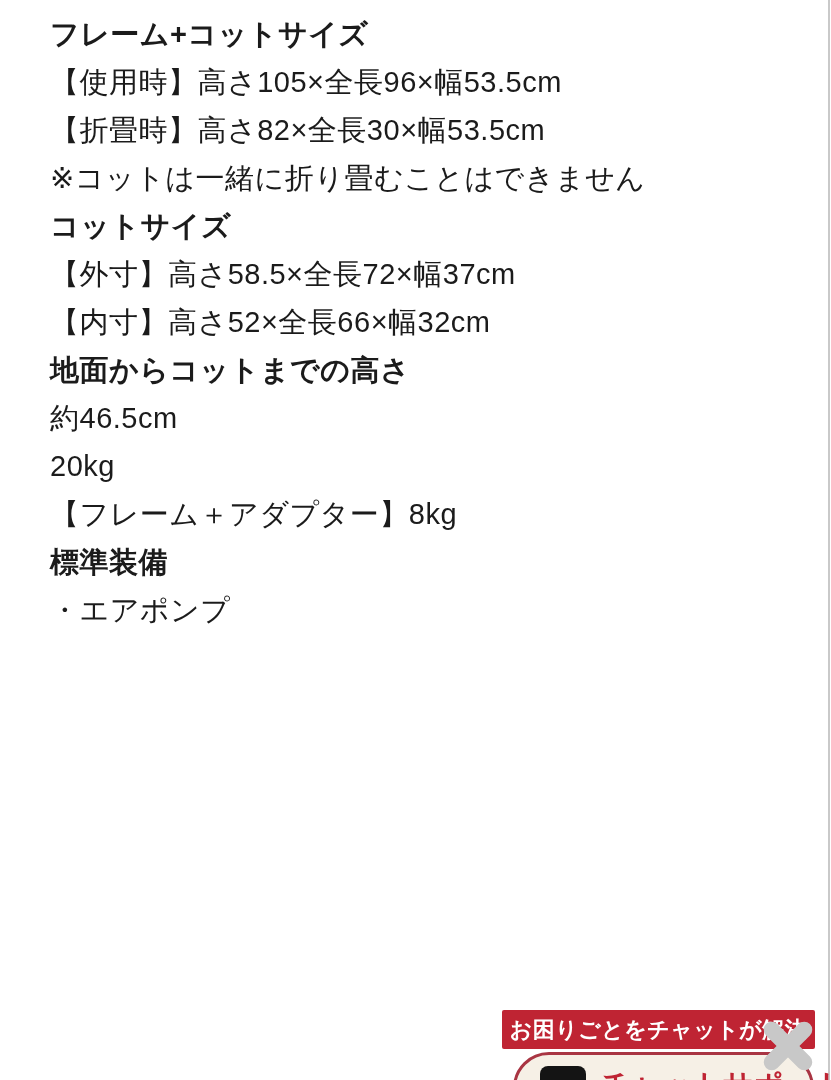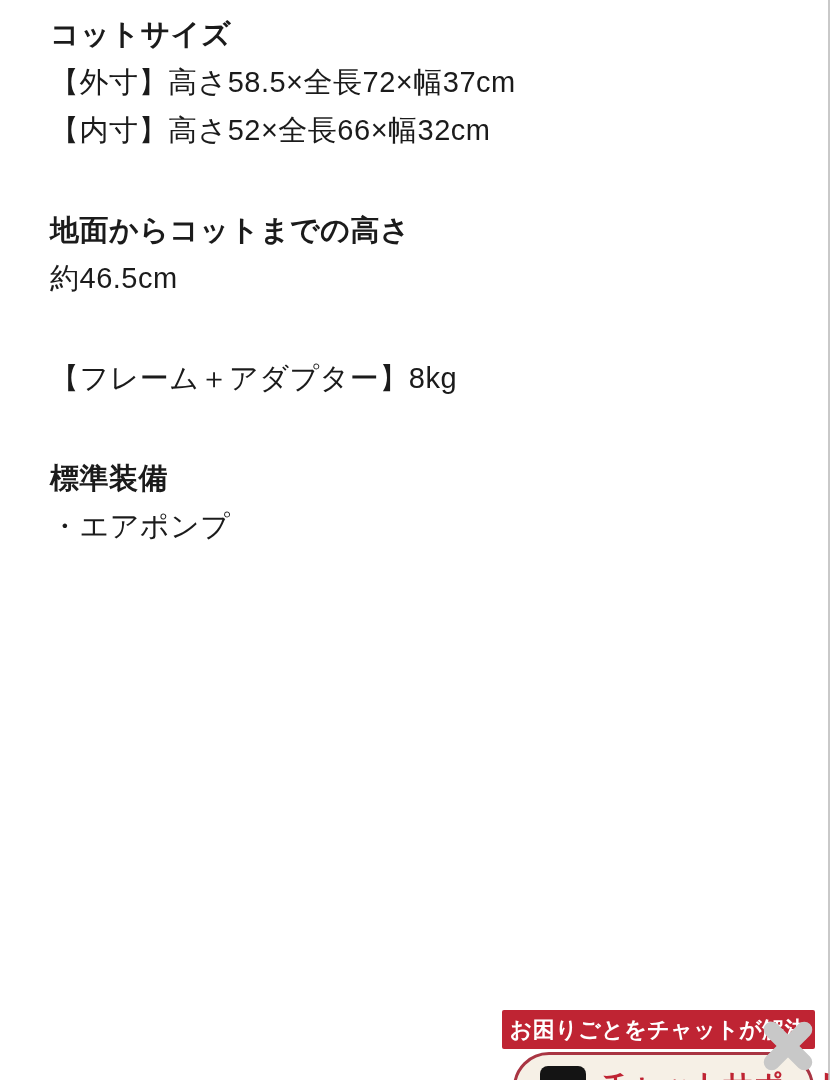--- a/index.html
+++ b/index.html
@@ -28,21 +28,21 @@
     top: 0;
     left: 0;
     width: 781px;
     padding: 10px 0 0 50px;
     color: #1b1b1b;
     font-size: 29px;
     line-height: 48px;
     letter-spacing: 0.5px;
   }
   .spec-section { margin: 0; }
-  .spec-section + .spec-section { margin-top: 52px; }
+  .spec-section + .spec-section { }
   .spec-heading {
     font-weight: 700;
   }
   .spec-line {
     font-weight: 400;
   }
   
   .chat-widget {
     position: absolute;
     left: 0;
@@ -123,29 +123,36 @@
     border-radius: 8px;
   }
   .chat-close::before { transform: translate(-50%, -50%) rotate(45deg); }
   .chat-close::after  { transform: translate(-50%, -50%) rotate(-45deg); }
 </style>
 </head>
 <body>
 
 <div class="specs" id="specs">
     <section class="spec-section">
+      <div class="spec-heading">フレーム+コットサイズ</div>
+      <div class="spec-line">【使用時】高さ105×全長96×幅53.5cm</div>
+      <div class="spec-line">【折畳時】高さ82×全長30×幅53.5cm</div>
+      <div class="spec-line">※コットは一緒に折り畳むことはできません</div>
+    </section>
+    <section class="spec-section">
       <div class="spec-heading">コットサイズ</div>
       <div class="spec-line">【外寸】高さ58.5×全長72×幅37cm</div>
       <div class="spec-line">【内寸】高さ52×全長66×幅32cm</div>
     </section>
     <section class="spec-section">
       <div class="spec-heading">地面からコットまでの高さ</div>
       <div class="spec-line">約46.5cm</div>
     </section>
     <section class="spec-section">
+      <div class="spec-line">20kg</div>
     </section>
     <section class="spec-section">
       <div class="spec-line">【フレーム＋アダプター】8kg</div>
     </section>
     <section class="spec-section">
       <div class="spec-heading">標準装備</div>
       <div class="spec-line">・エアポンプ</div>
     </section>
   </div>
 

